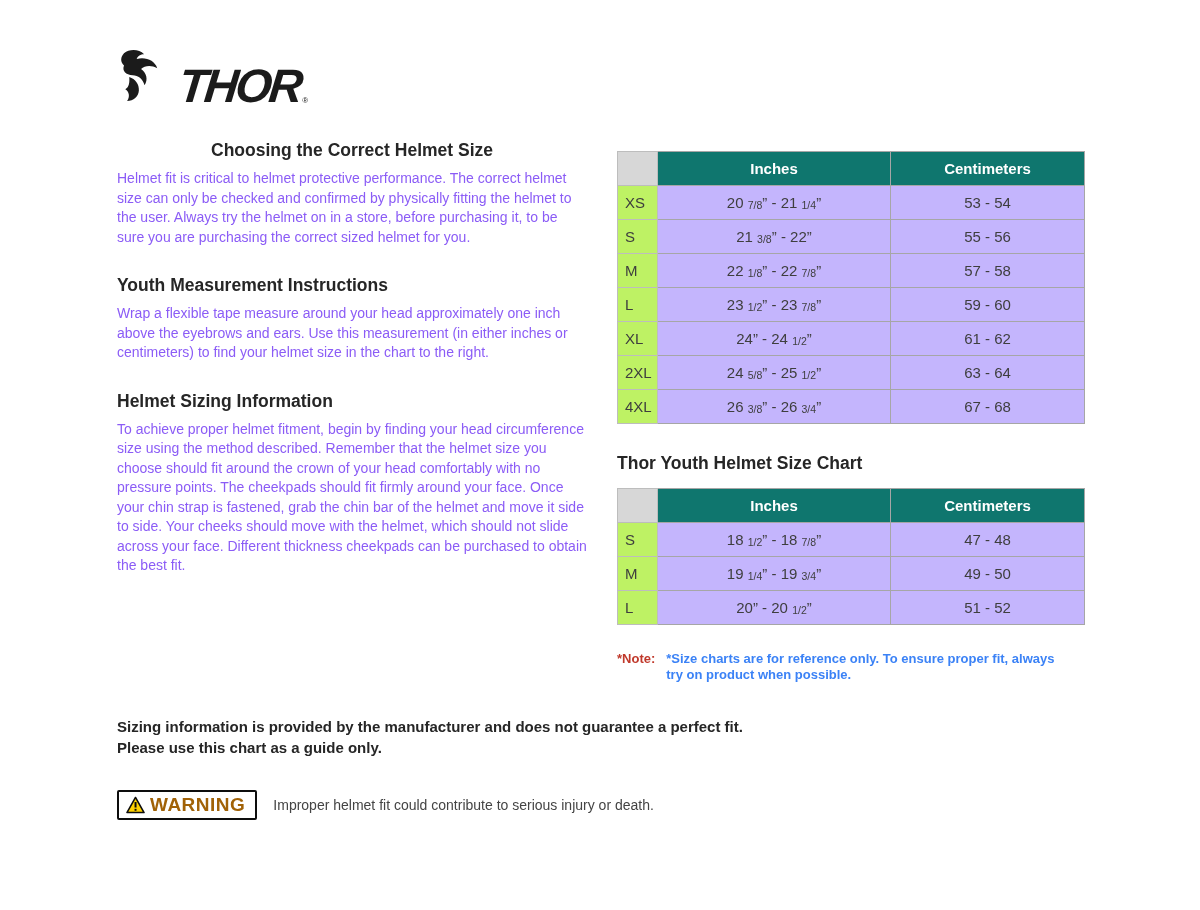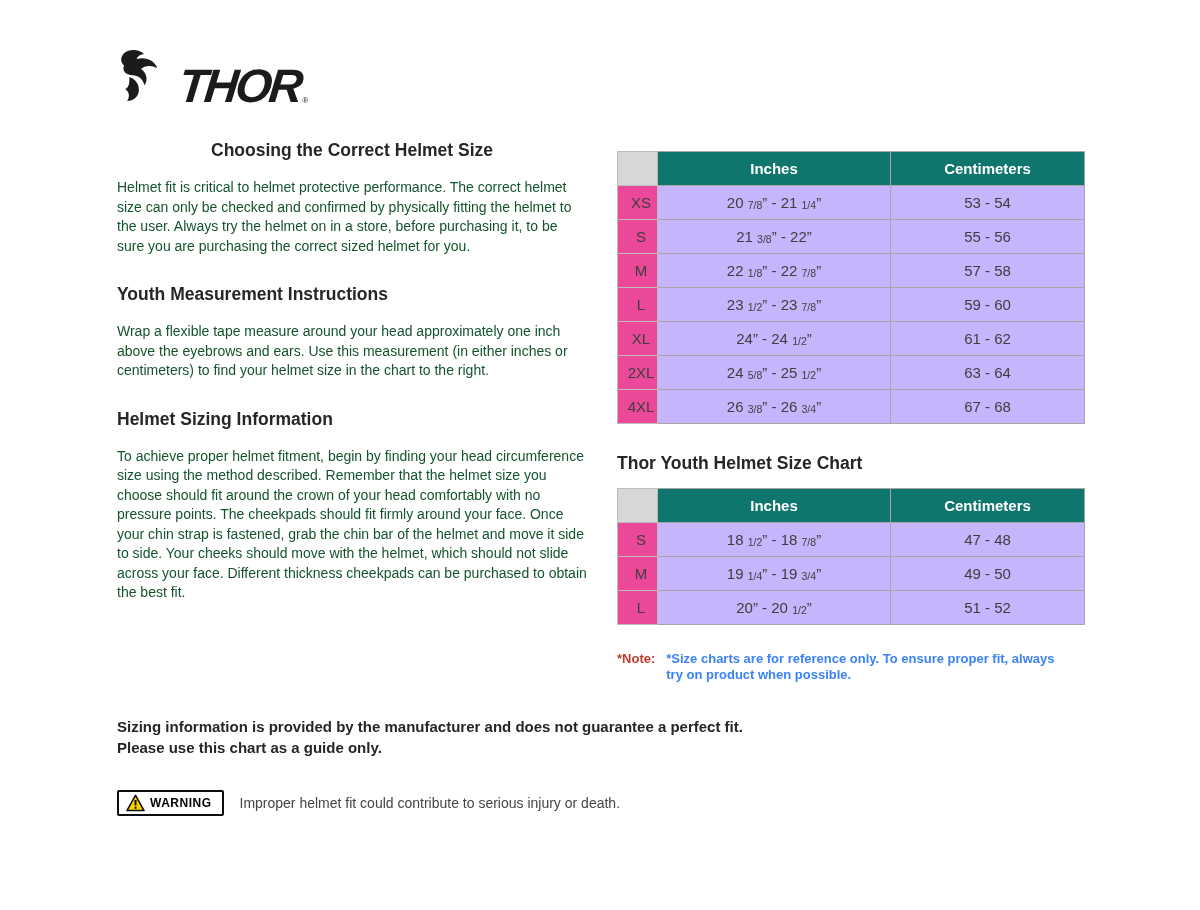--- a/index.html
+++ b/index.html
@@ -13,49 +13,49 @@
   .brand { font-size:47px; font-weight:bold; font-style:italic; letter-spacing:-3px;
            color:#1b1b1b; line-height:0.78; transform:skewX(-6deg); display:inline-block; }
   .regmark { font-size:8px; color:#1b1b1b; align-self:flex-end; margin-left:2px; }
 
   
   .columns { display:flex; gap:30px; align-items:flex-start; }
   .col-left { width:470px; }
   .col-right { width:468px; }
 
   h2 { font-size:17.5px; font-weight:bold; color:#262626; line-height:20px; }
-  .col-left p { font-size:14px; line-height:19.5px; color:#14532d; margin-top:18px; }
+  .col-left p { font-size:14px; line-height:19.5px; color:#8b5cf6; margin-top:9px; }
   .col-left h2 { margin-top:28px; }
   .col-left h2:first-child { margin-top:4px;text-align:center; }
 
   
   table.size-chart { border-collapse:collapse; width:468px; table-layout:fixed; margin-top:15px; }
   table.size-chart th, table.size-chart td { border:1px solid #a6a6a6; height:34px; font-size:15px; }
   table.size-chart th { background:#0f766e; color:#ffffff; font-weight:bold; text-align:center; }
   table.size-chart th.corner { background:#d7d7d7; border-color:#bdbdbd; }
   table.size-chart col.c-size { width:40px; }
   table.size-chart col.c-in { width:233px; }
   table.size-chart td { background:#c4b5fd; text-align:center; color:#3e3e3e; }
-  table.size-chart td.size-label { background:#ec4899; text-align:center; padding-left:7px; border-color:#bdbdbd; }
+  table.size-chart td.size-label { background:#bef264; text-align:left; padding-left:7px; border-color:#bdbdbd; }
   .frac { font-size:10.5px; vertical-align:-1px; }
   .yt-title { margin-top:29px; }
 
   
   .note { display:flex; gap:11px; margin-top:26px; font-size:13px; font-weight:bold; line-height:15.5px; }
   .note-label { color:#c0392b; white-space:nowrap; }
   .note-text { color:#3b82f6; width:400px; }
 
   
   .footer { margin-top:35px; }
   .disclaimer { font-size:15px; font-weight:bold; color:#262626; line-height:20.5px; }
   .warning-row { display:flex; align-items:center; margin-top:32px; }
   .warning-box { display:inline-flex; align-items:center; gap:5px; border:2px solid #0d0d0d;
                  border-radius:2px; padding:2px 10px 2px 7px; background:#fff; }
   .warning-box svg { width:19px; height:18px; }
-  .warning-label { font-size:12px; font-weight:bold; color:#000000; letter-spacing:0.5px; }
+  .warning-label { font-size:19px; font-weight:bold; color:#a16207; letter-spacing:0.5px; }
   .warning-text { font-size:14px; color:#444; margin-left:16px; }
 </style>
 </head>
 <body>
 
 <div class="page">
 
   <header class="logo">
     <svg class="goat" viewBox="0 0 64 64" aria-hidden="true">
       <path fill="#1b1b1b" d="M8 6 C14 1 25 1 31 7 C27 7 23.5 9 22.5 12.5 C33 10 43 14 46 23 C39 19 31.5 20 27.5 24 C33.5 28 36 36 31.5 42.5 C29.5 35 24 31 18 31 C10 31 5.5 26 8 20 C3.5 16 4 10 8 6 Z"></path>

